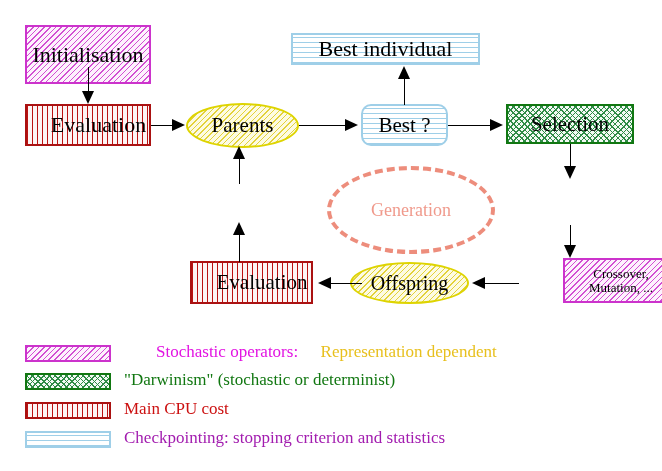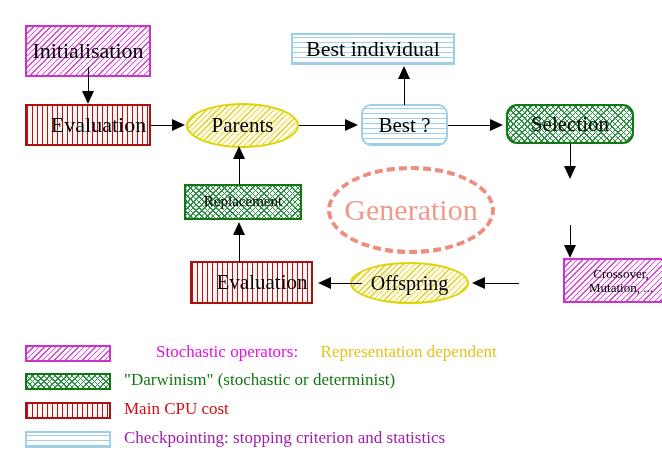--- a/index.html
+++ b/index.html
@@ -44,36 +44,36 @@
     background-color:#fdfbe2;
     background-image:repeating-linear-gradient(135deg,
         #e3d23a 0px,#e3d23a 1px,rgba(255,255,255,0) 1px,rgba(255,255,255,0) 4px);
     border:2px solid #ded400;
   }
 
   .ellipse{border-radius:50%;}
   .rounded{border-radius:10px;}
 
   
-  #n-init        {left:25px; top:25px;  width:126px;height:52px; font-size:22px;}
+  #n-init        {left:25px; top:25px;  width:126px;height:59px; font-size:22px;}
   #n-eval-top    {left:25px; top:104px; width:126px;height:42px; font-size:22px;}
   #n-parents     {left:186px;top:103px; width:113px;height:45px; font-size:21px;}
-  #n-best        {left:291px;top:33px;  width:164px;height:32px; font-size:22px;text-align:center;}
+  #n-best        {left:291px;top:33px;  width:189px;height:32px; font-size:22px;text-align:center;}
   #n-stop        {left:361px;top:104px; width:87px; height:42px; font-size:21px;}
-  #n-selection   {left:506px;top:104px; width:128px;height:40px; font-size:21px;border-radius:11px;}
+  #n-selection   {left:506px;top:104px; width:128px;height:40px; font-size:21px;}
   #n-genitors    {left:509px;top:180px; width:122px;height:45px; font-size:20px;}
   #n-crossover   {left:519px;top:258px; width:116px;height:45px; font-size:13px;margin-left:44px;}
   #n-offspring   {left:350px;top:262px; width:119px;height:42px; font-size:20px;}
   #n-eval-bot    {left:190px;top:261px; width:123px;height:43px; font-size:21px;}
   #n-replacement {left:184px;top:184px; width:118px;height:36px; font-size:15px;}
 
   #n-generation{
     left:327px;top:166px;width:168px;height:88px;border-radius:50%;
     border:4px dashed #ed8d7c;background:transparent;
-    color:#f09a8c;font-size:30px;
+    color:#f09a8c;font-size:18px;
   }
 
   
   .line{position:absolute;background:#000;}
   .vl{width:1px;}
   .hl{height:1px;}
 
   .arrow{position:absolute;width:0;height:0;}
   .a-down {border-left:6px solid transparent;border-right:6px solid transparent;border-top:13px solid #000;}
   .a-up   {border-left:6px solid transparent;border-right:6px solid transparent;border-bottom:13px solid #000;}
@@ -133,23 +133,20 @@
   </div>
 
   <div class="node h-yellow ellipse" id="n-offspring">
     <span class="lbl">Offspring</span>
   </div>
 
   <div class="node h-red" id="n-eval-bot">
     <span class="lbl">Evaluation</span>
   </div>
 
-  <div class="node h-green" id="n-replacement">
-    <span class="lbl">Replacement</span>
-  </div>
 
   <div class="node" id="n-generation">
     <span class="lbl">Generation</span>
   </div>
 
   <div class="line vl" style="left:88px;top:67px;height:26px;"></div>
   <div class="arrow a-down" style="left:82px;top:91px;"></div>
 
   <div class="line hl" style="left:151px;top:125px;width:24px;"></div>
   <div class="arrow a-right" style="left:172px;top:119px;"></div>

